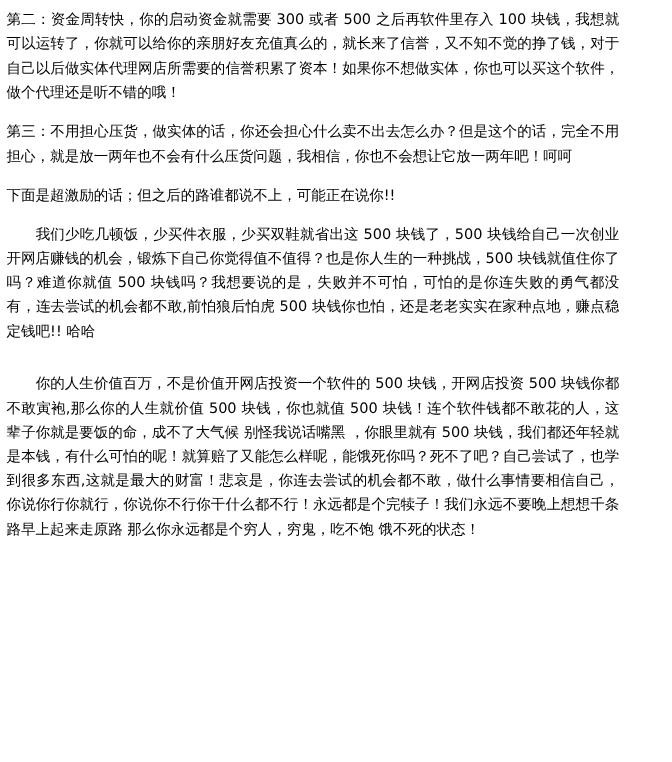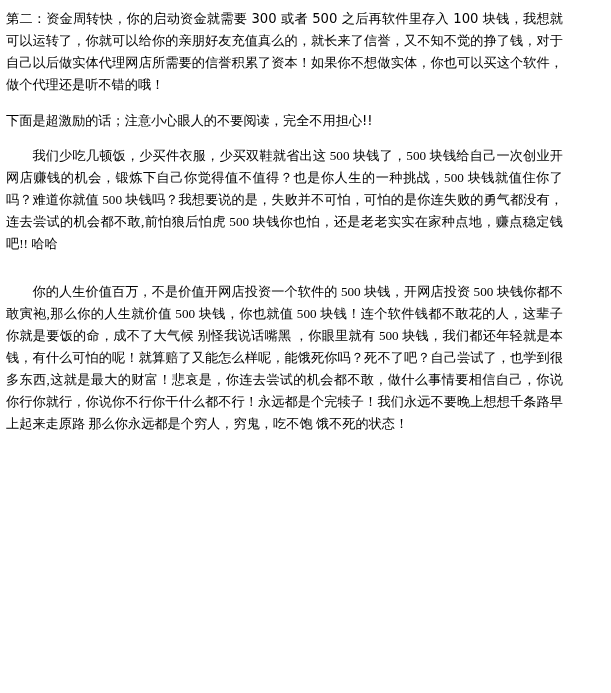--- a/index.html
+++ b/index.html
@@ -27,27 +27,27 @@
     text-align: justify;
     margin: 0 0 14px 0;
     letter-spacing: 0px;
     word-break: break-all;
   }
   .para.tight {
     margin-bottom: 13px;
   }
   .indent {
     text-indent: 2em;
-    font-family: Liberation Serif, serif;
   }
   .gap-big {
     margin-bottom: 26px;
   }
 </style>
 </head>
 <body>
 
 <div class="page">
   <p class="para">第二：资金周转快，你的启动资金就需要 300 或者 500 之后再软件里存入 100 块钱，我想就可以运转了，你就可以给你的亲朋好友充值真么的，就长来了信誉，又不知不觉的挣了钱，对于自己以后做实体代理网店所需要的信誉积累了资本！如果你不想做实体，你也可以买这个软件，做个代理还是听不错的哦！</p>
-  <p class="para tight">下面是超激励的话；注意小心眼人的不要阅读，完全不用担心!!</p>
+  <p class="para">第三：不用担心压货，做实体的话，你还会担心什么卖不出去怎么办？但是这个的话，完全不用担心，就是放一两年也不会有什么压货问题，我相信，你也不会想让它放一两年吧！呵呵</p>
+  <p class="para tight">下面是超激励的话；但之后的路谁都说不上，可能正在说你!!</p>
   <p class="para indent gap-big">我们少吃几顿饭，少买件衣服，少买双鞋就省出这 500 块钱了，500 块钱给自己一次创业开网店赚钱的机会，锻炼下自己你觉得值不值得？也是你人生的一种挑战，500 块钱就值住你了吗？难道你就值 500 块钱吗？我想要说的是，失败并不可怕，可怕的是你连失败的勇气都没有，连去尝试的机会都不敢,前怕狼后怕虎 500 块钱你也怕，还是老老实实在家种点地，赚点稳定钱吧!! 哈哈</p>
   <p class="para indent">你的人生价值百万，不是价值开网店投资一个软件的 500 块钱，开网店投资 500 块钱你都不敢寅袍,那么你的人生就价值 500 块钱，你也就值 500 块钱！连个软件钱都不敢花的人，这辈子你就是要饭的命，成不了大气候 别怪我说话嘴黑 ，你眼里就有 500 块钱，我们都还年轻就是本钱，有什么可怕的呢！就算赔了又能怎么样呢，能饿死你吗？死不了吧？自己尝试了，也学到很多东西,这就是最大的财富！悲哀是，你连去尝试的机会都不敢，做什么事情要相信自己，你说你行你就行，你说你不行你干什么都不行！永远都是个完犊子！我们永远不要晚上想想千条路早上起来走原路 那么你永远都是个穷人，穷鬼，吃不饱 饿不死的状态！</p>
 </div>
 
 </body></html>

